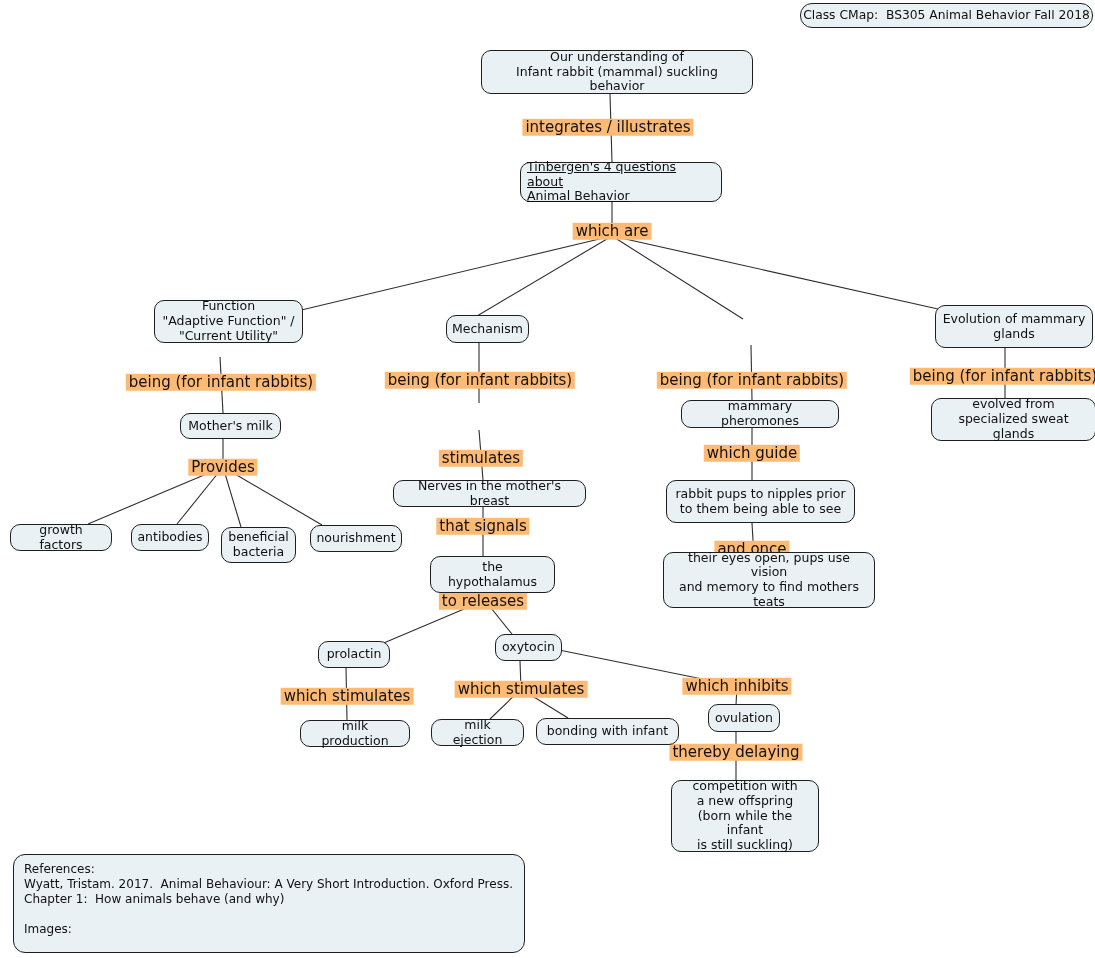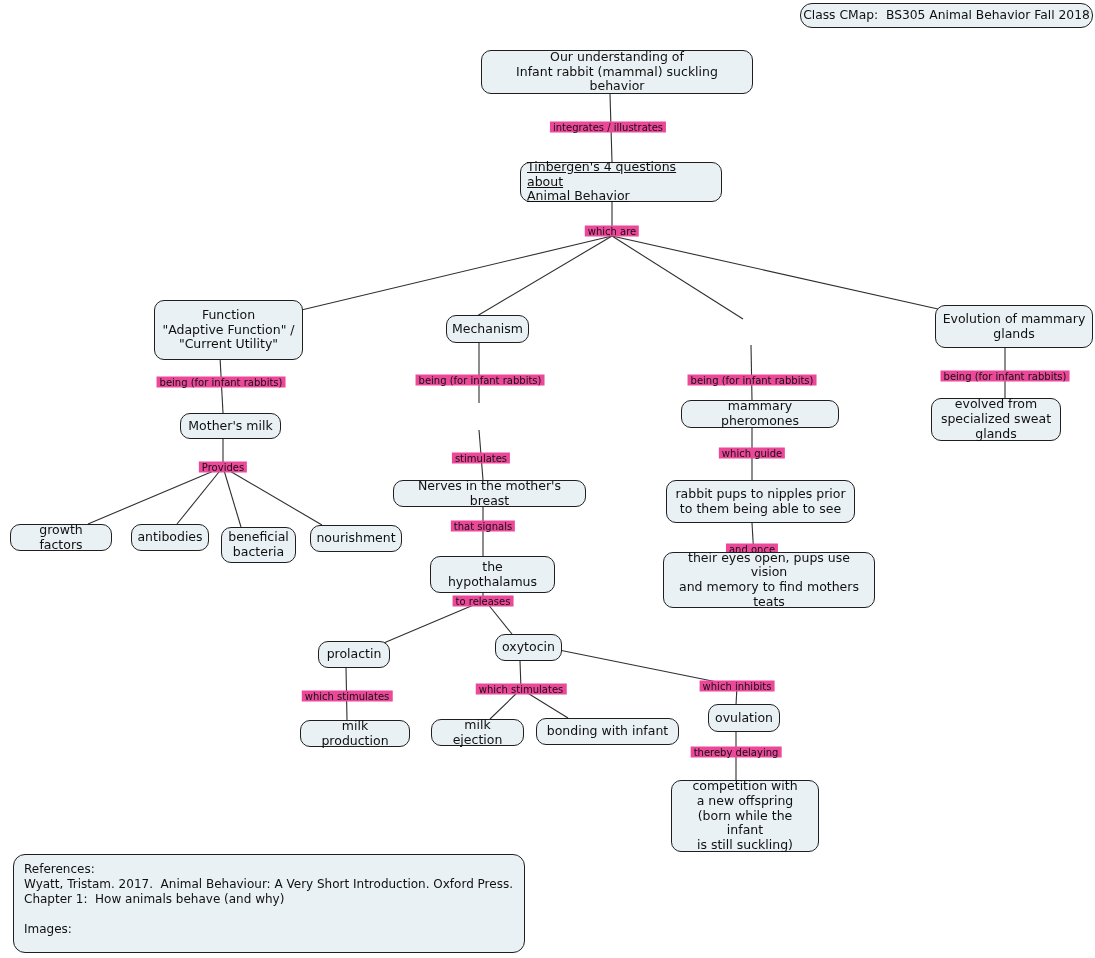--- a/index.html
+++ b/index.html
@@ -3,21 +3,21 @@
 <meta charset="utf-8">
 <style>
   html,body{margin:0;padding:0;background:#fff;}
   #canvas{
     position:relative;width:1095px;height:958px;background:#ffffff;
     font-family:"DejaVu Sans","Liberation Sans",sans-serif;overflow:hidden;
   }
   svg.wires{position:absolute;left:0;top:0;z-index:1;}
   .lbl{
     position:absolute;transform:translate(-50%,-50%);z-index:2;
-    background:#ec4899;padding:0 3px;font-size:10px;color:#111;
+    background:#fdba74;padding:0 3px;font-size:15px;color:#111;
     white-space:pre;line-height:1.1;
   }
   .node{
     position:absolute;box-sizing:border-box;z-index:3;
     background:#e9f1f4;border:1.5px solid #1f1f1f;border-radius:10px;
     display:flex;align-items:center;justify-content:center;
     text-align:center;font-size:12.5px;line-height:1.18;color:#101010;
     white-space:pre-line;padding:2px 6px;margin-left:8px;
   }
   .node.align-left{justify-content:flex-start;text-align:left;text-decoration:underline;}
@@ -82,21 +82,21 @@
   <span class="lbl" style="left:752px;top:549px">and once</span>
   <span class="lbl" style="left:1005px;top:376px">being (for infant rabbits)</span>
 
   <div class="node title-box" style="left:792px;top:3px;width:293px;height:25px">Class CMap:  BS305 Animal Behavior Fall 2018</div>
 
   <div class="node" style="left:473px;top:50px;width:272px;height:44px">Our understanding of
 Infant rabbit (mammal) suckling behavior</div>
   <div class="node align-left" style="left:512px;top:162px;width:202px;height:40px">Tinbergen's 4 questions about
 Animal Behavior</div>
 
-  <div class="node" style="left:146px;top:300px;width:149px;height:60px">Function
+  <div class="node" style="left:146px;top:300px;width:149px;height:43px">Function
 "Adaptive Function" /
 "Current Utility"</div>
   <div class="node" style="left:438px;top:315px;width:83px;height:28px">Mechanism</div>
   <div class="node" style="left:927px;top:305px;width:158px;height:43px">Evolution of mammary
 glands</div>
 
   <div class="node" style="left:172px;top:413px;width:101px;height:26px">Mother's milk</div>
   <div class="node" style="left:2px;top:524px;width:102px;height:27px">growth factors</div>
   <div class="node" style="left:123px;top:524px;width:78px;height:27px">antibodies</div>
   <div class="node" style="left:213px;top:527px;width:75px;height:36px">beneficial
@@ -116,21 +116,21 @@
 (born while the infant
 is still suckling)</div>
 
   <div class="node" style="left:673px;top:400px;width:158px;height:28px">mammary pheromones</div>
   <div class="node" style="left:658px;top:480px;width:189px;height:43px">rabbit pups to nipples prior
 to them being able to see</div>
   <div class="node" style="left:655px;top:552px;width:212px;height:56px">their eyes open, pups use vision
 and memory to find mothers
 teats</div>
 
-  <div class="node" style="left:923px;top:398px;width:130px;height:43px">evolved from
+  <div class="node" style="left:923px;top:398px;width:165px;height:43px">evolved from
 specialized sweat glands</div>
 
   <div class="node refs-box" style="left:5px;top:854px;width:512px;height:99px">References:
 Wyatt, Tristam. 2017.  Animal Behaviour: A Very Short Introduction. Oxford Press.
 Chapter 1:  How animals behave (and why)
 
 Images:</div>
 </div>
 
 </body></html>

